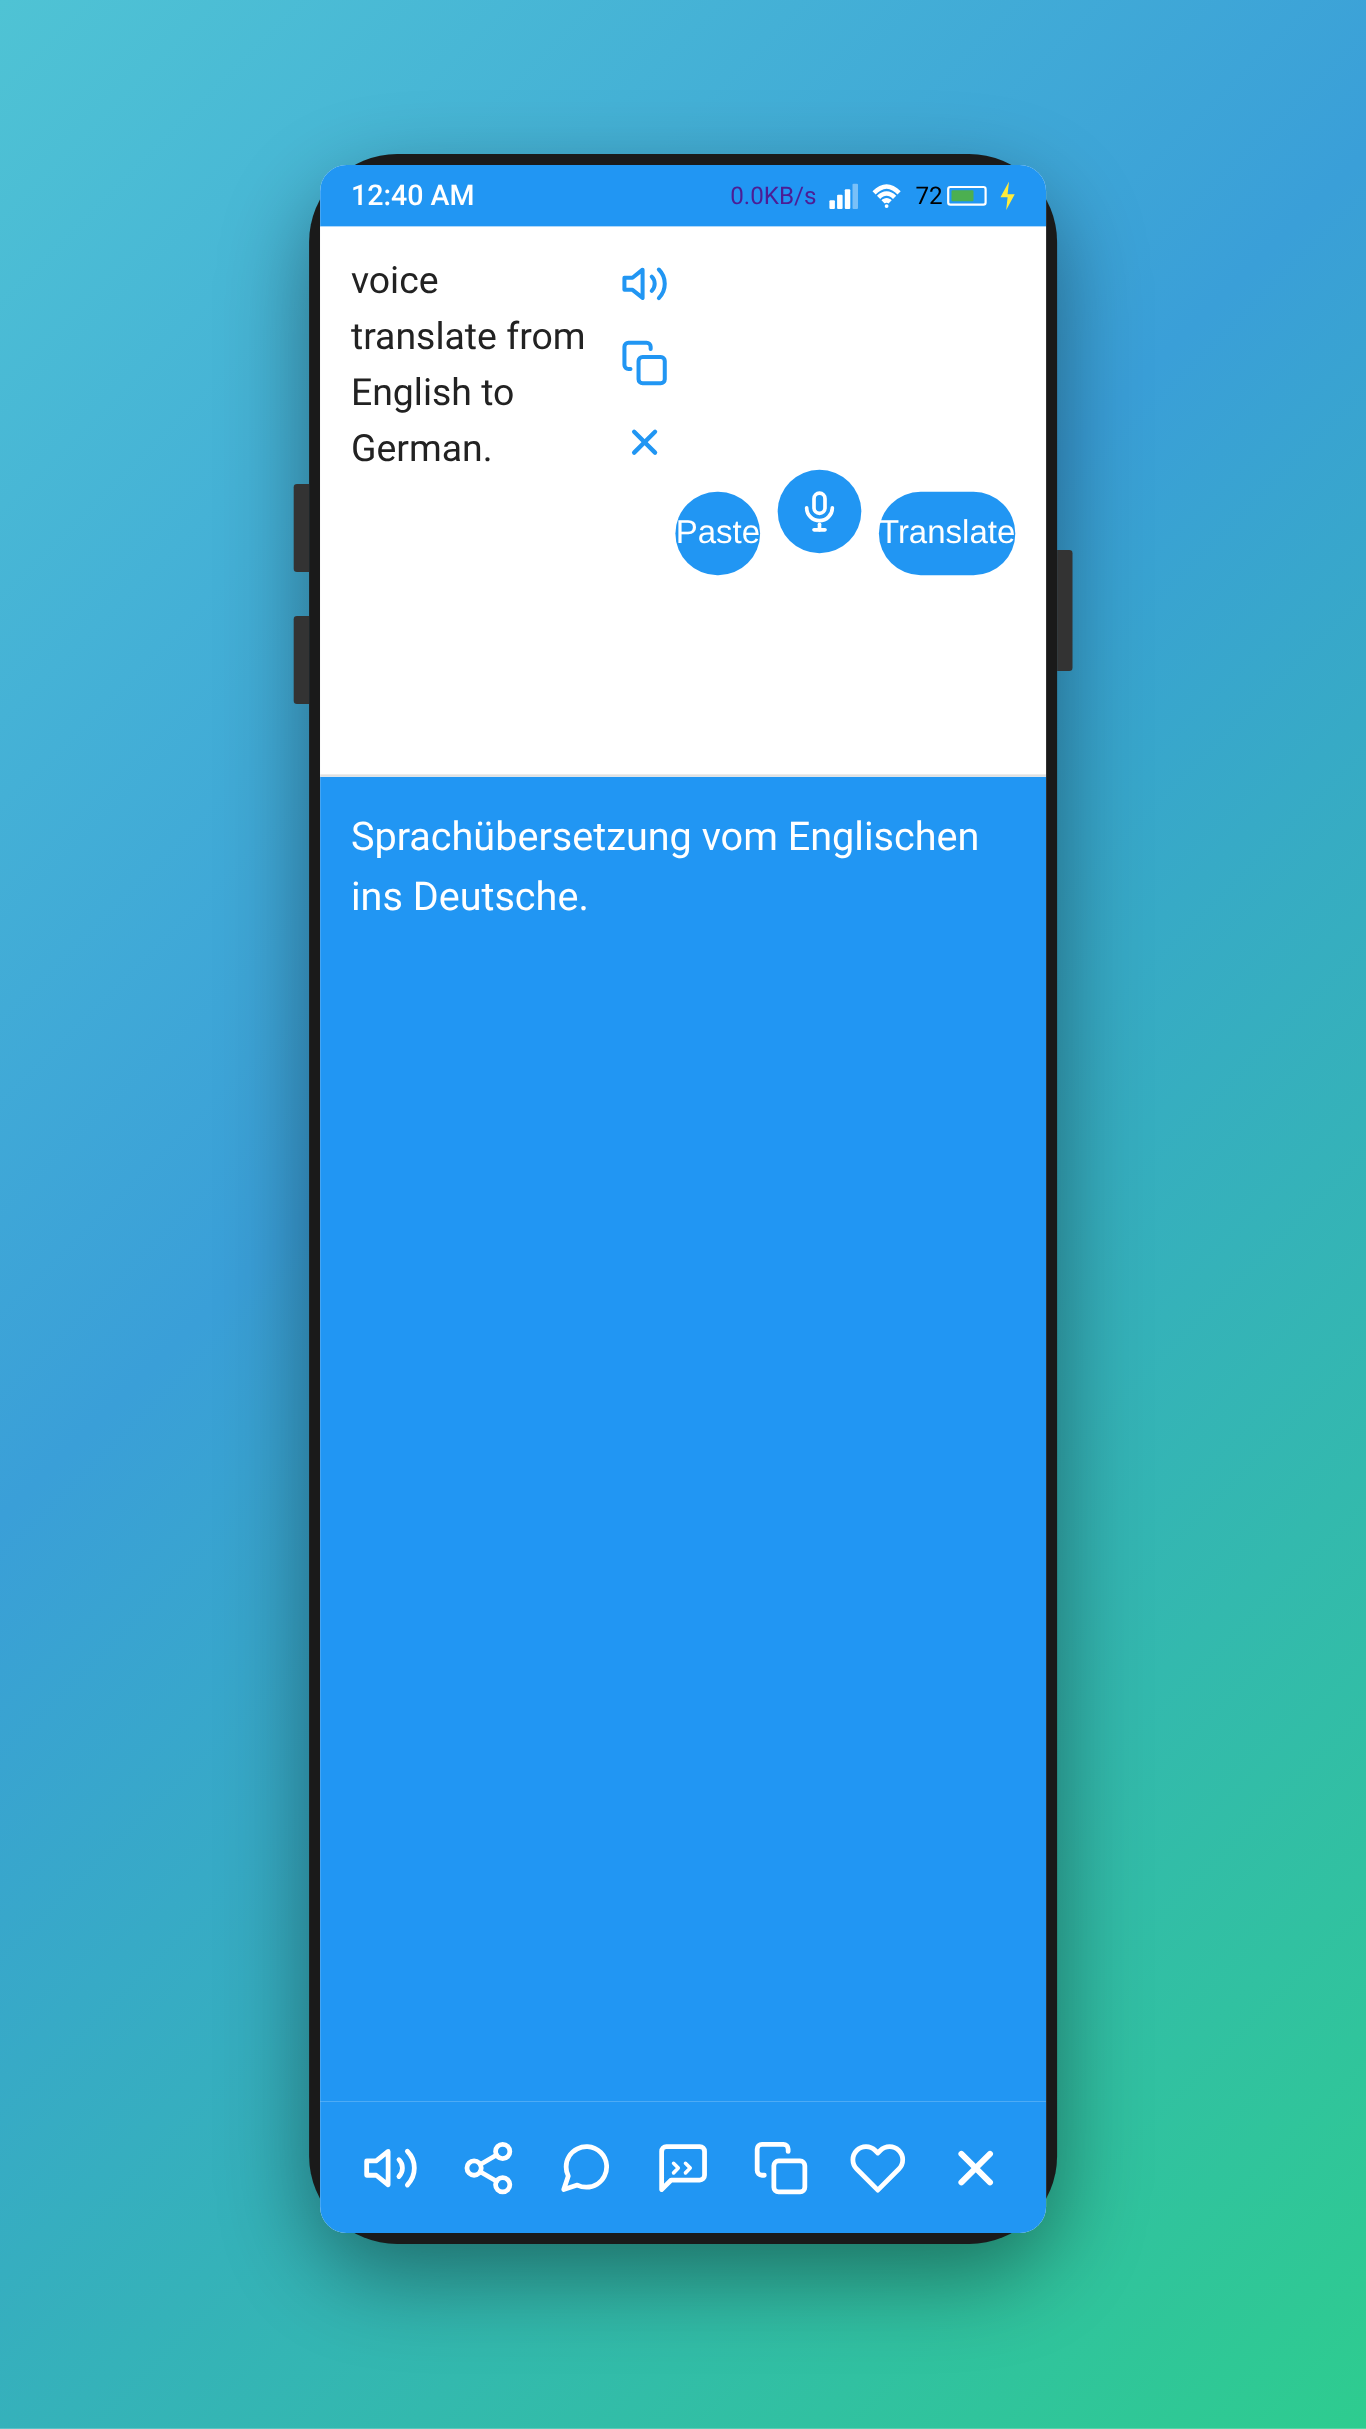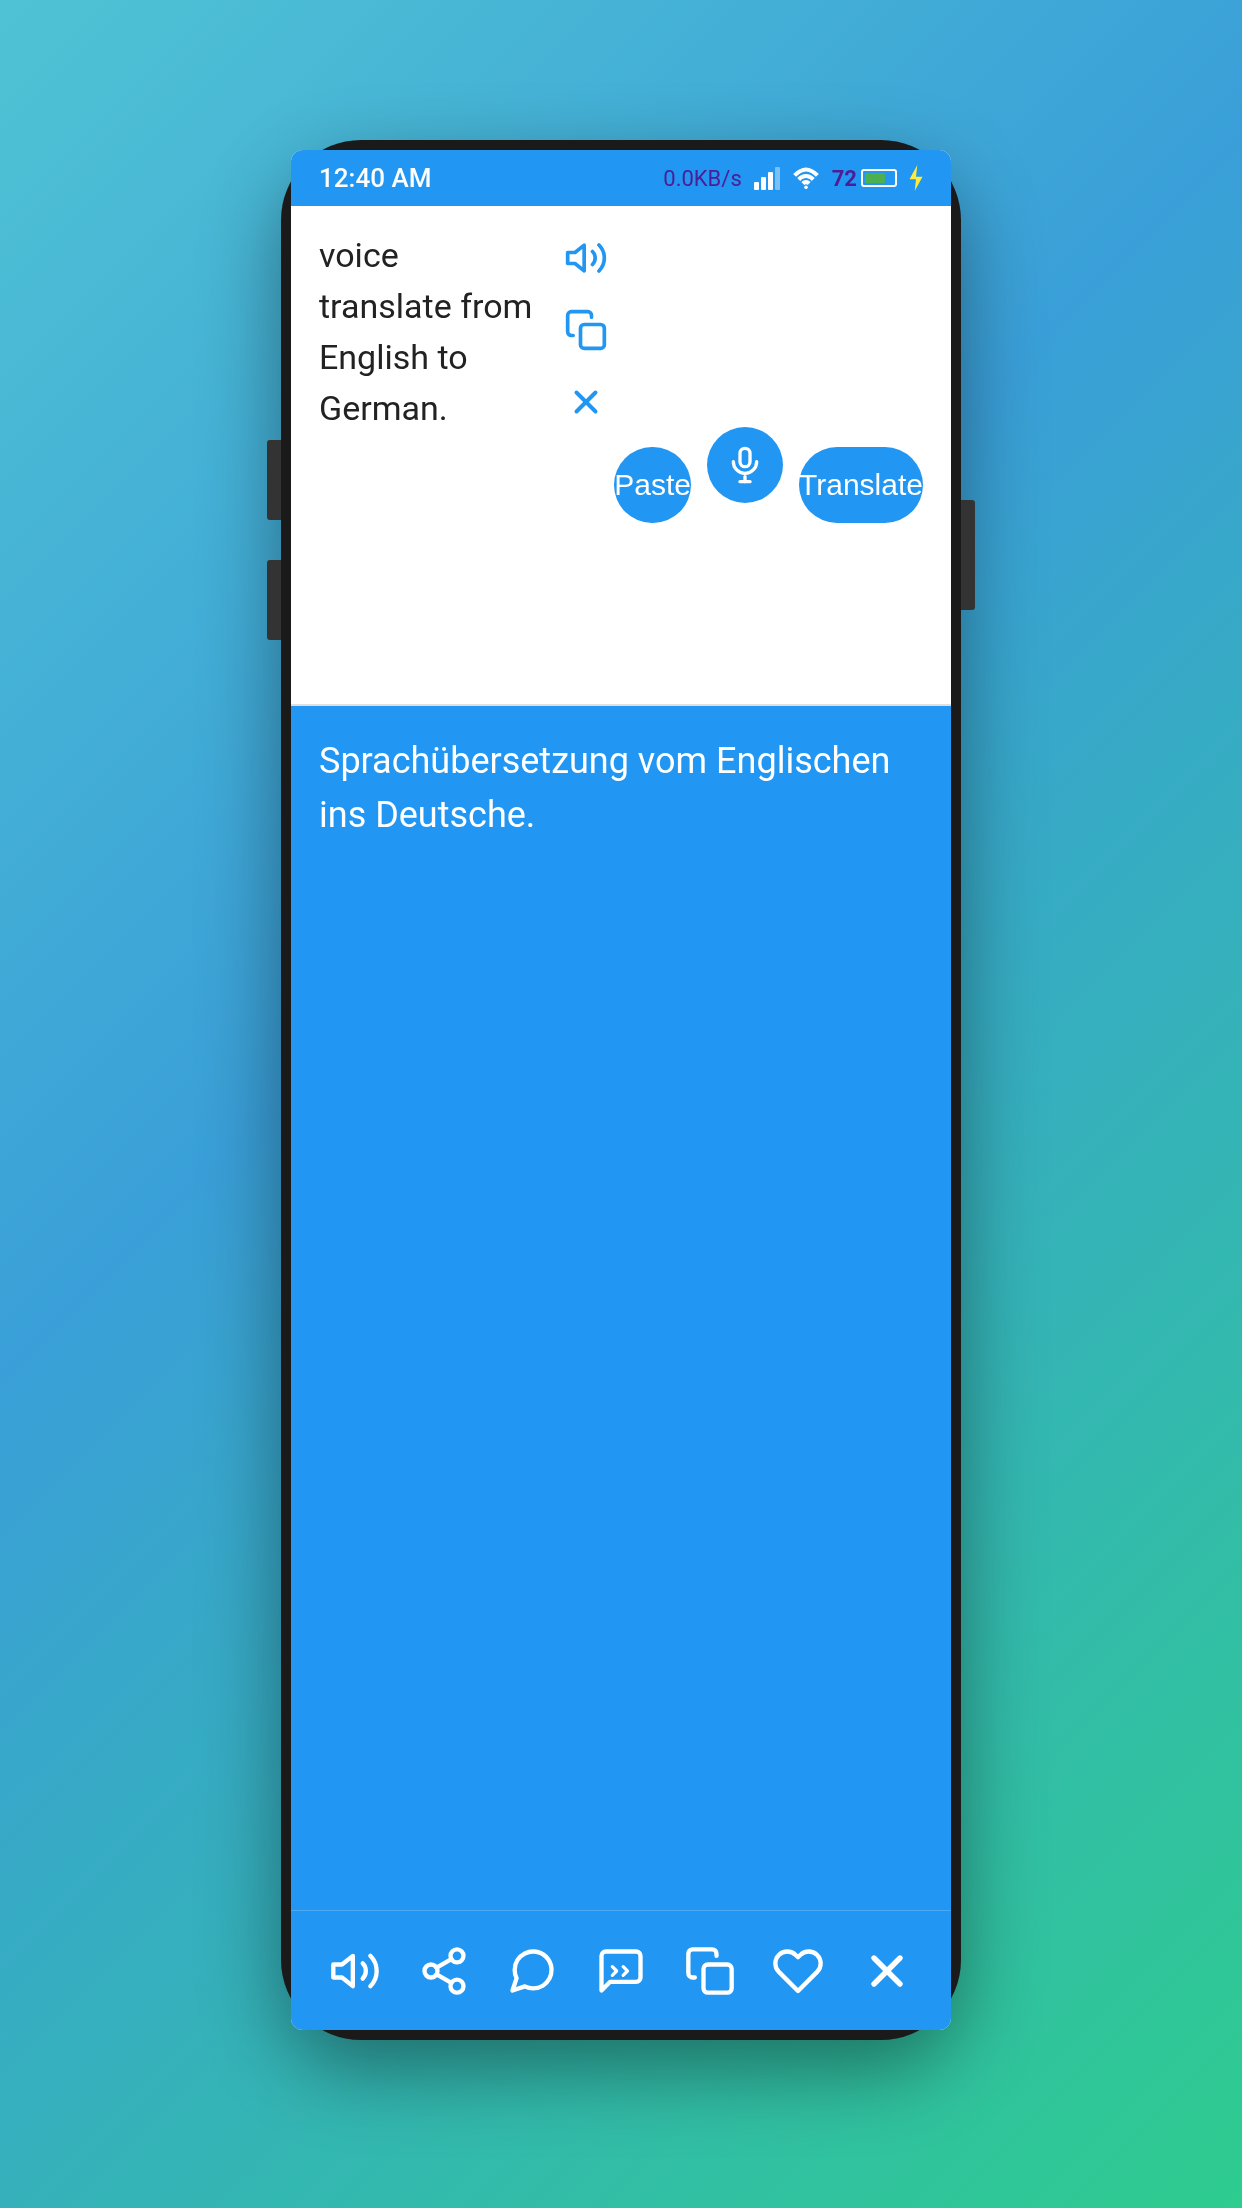--- a/index.html
+++ b/index.html
@@ -31,21 +31,21 @@
       background: #1a1a1a;
       border-radius: 80px;
       padding: 10px;
       box-shadow: 0 30px 80px rgba(0,0,0,0.4);
       position: relative;
     }
 
     .phone-inner {
       width: 100%;
       height: 100%;
-      border-radius: 12px;
+      border-radius: 24px;
       overflow: hidden;
       background: #fff;
       display: flex;
       flex-direction: column;
     }
 
     
     .status-bar {
       background: #2196f3;
       display: flex;
@@ -343,21 +343,21 @@
         </div>
 
         <svg width="28" height="22" viewBox="0 0 24 18" fill="white">
           <path d="M1 5.5C4.5 2 8.5 0 12 0s7.5 2 11 5.5l-2.5 2.5C18 5.5 15 3.5 12 3.5S6 5.5 3.5 8L1 5.5z"></path>
           <path d="M4.5 9C6.8 6.8 9.3 5.5 12 5.5s5.2 1.3 7.5 3.5L17 11.5C15.3 9.8 13.7 9 12 9s-3.3.8-5 2.5L4.5 9z"></path>
           <path d="M8 12.5c1.1-1.1 2.4-1.8 4-1.8s2.9.7 4 1.8L13.5 15c-.4-.4-.9-.6-1.5-.6s-1.1.2-1.5.6L8 12.5z"></path>
           <circle cx="12" cy="17" r="1.5"></circle>
         </svg>
 
         <div class="battery-icon">
-          <span style="color:#4c1d95;font-size:22px;font-weight:bold;">72</span>
+          <span style="color:#000000;font-size:22px;">72</span>
           <div class="battery-box">
             <div class="battery-fill"></div>
           </div>
         </div>
 
         <svg width="14" height="26" viewBox="0 0 10 20" fill="#ffeb3b">
           <polygon points="6,0 0,11 5,11 4,20 10,9 5,9"></polygon>
         </svg>
       </div>
     </div>

